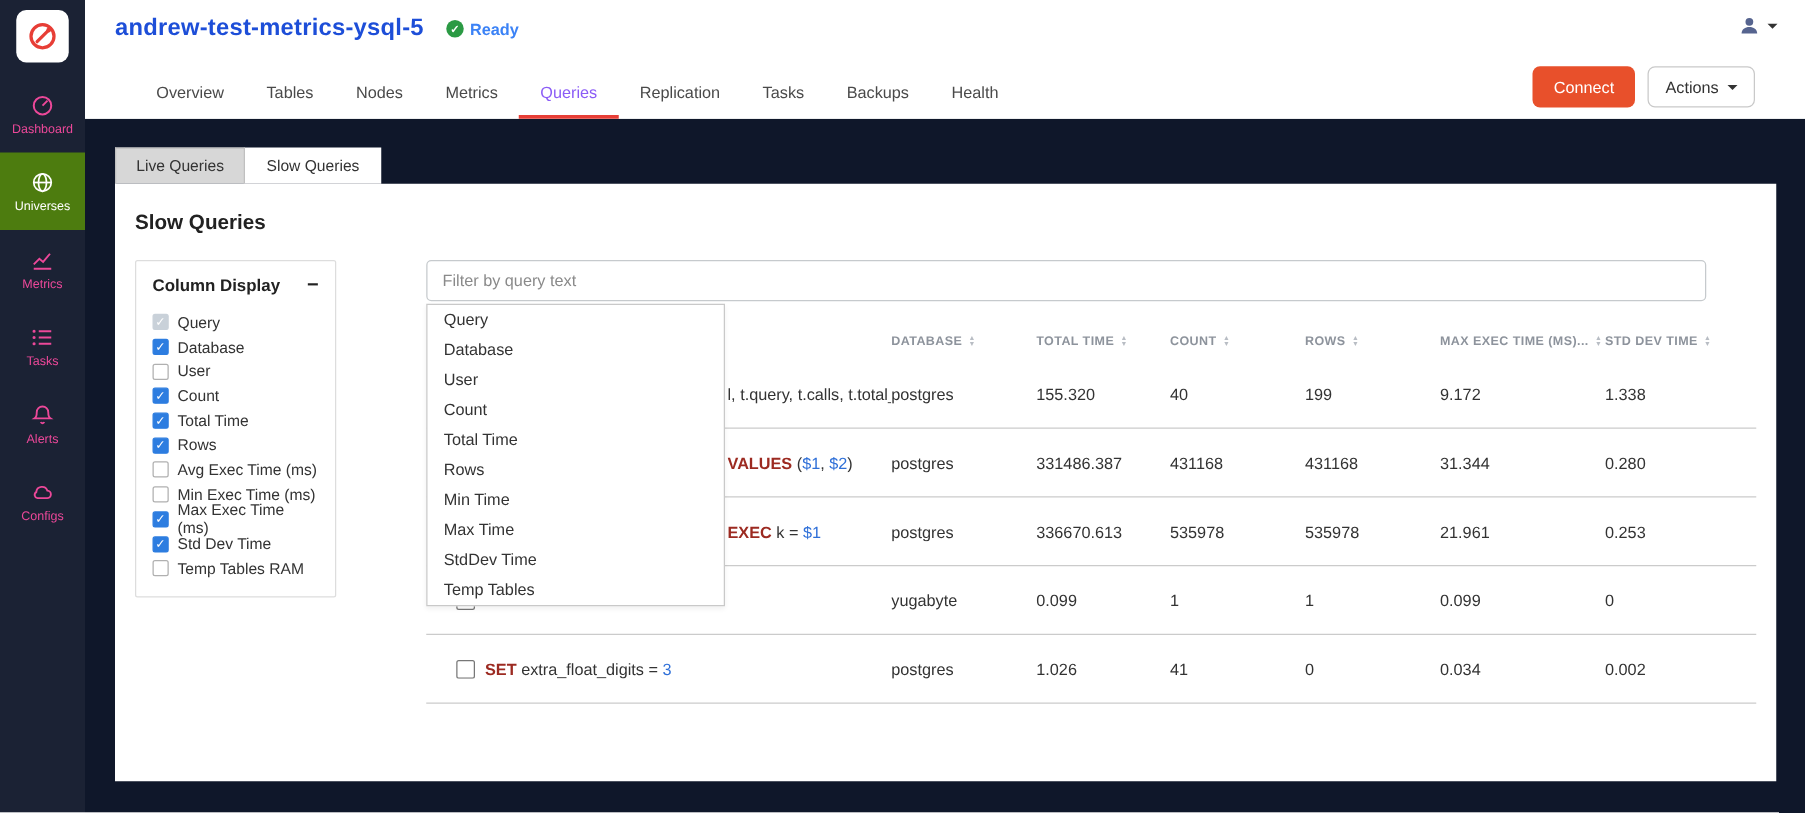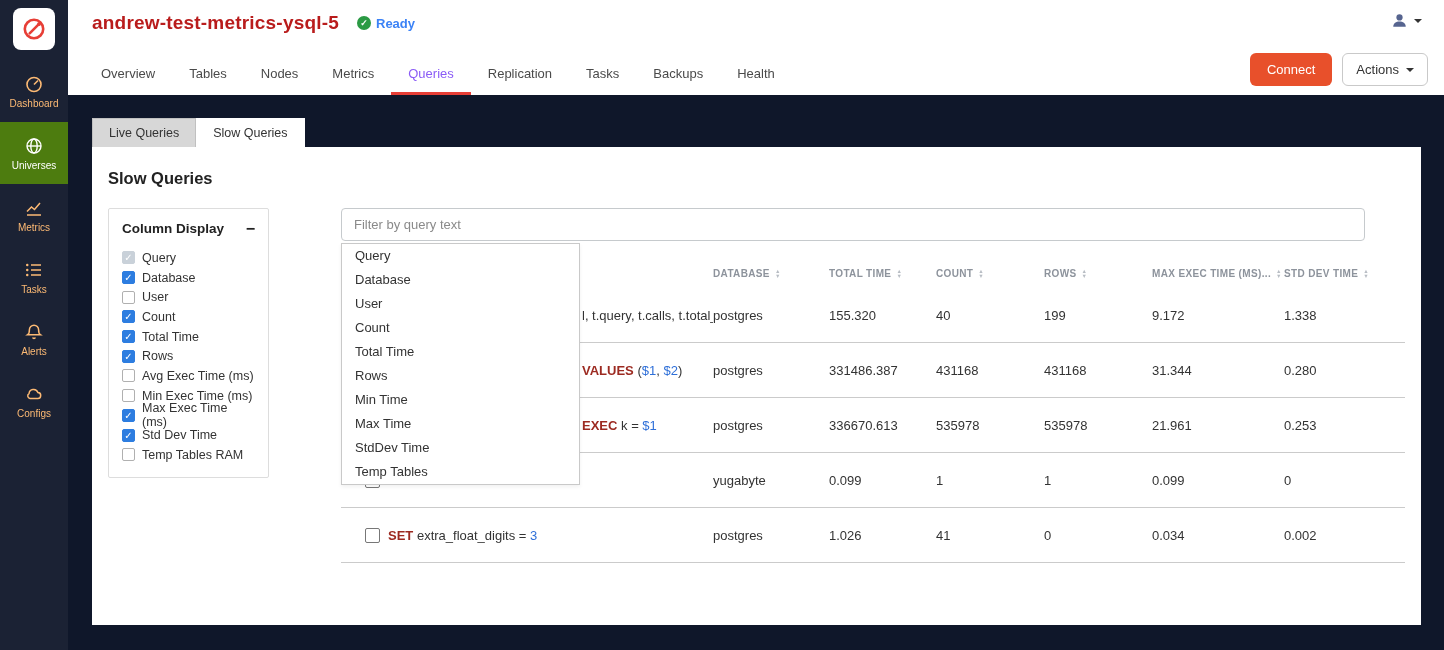--- a/index.html
+++ b/index.html
@@ -5,40 +5,40 @@
   * { margin:0; padding:0; box-sizing:border-box; }
   html,body { width:1444px; height:650px; overflow:hidden; }
   body { font-family:"Liberation Sans", sans-serif; background:#ebebeb; color:#333; }
   .app { display:flex; width:1444px; height:650px; }
 
   
   .sidebar { width:68px; flex-shrink:0; background:#1b2234; display:flex; flex-direction:column; align-items:center; }
   .logo-box { width:42px; height:42px; background:#fff; border-radius:8px; margin:8px 0 10px; display:flex; align-items:center; justify-content:center; cursor:pointer; }
   .logo-box svg { width:26px; height:26px; }
   .sb-nav { width:100%; display:flex; flex-direction:column; }
-  .sb-item { width:100%; height:62px; display:flex; flex-direction:column; align-items:center; justify-content:center; gap:4px; color:#fdba74; cursor:pointer; }
+  .sb-item { width:100%; height:62px; display:flex; flex-direction:column; align-items:center; justify-content:center; gap:4px; color:#ec4899; cursor:pointer; }
   .sb-item.active { background:#4d7c0f; color:#ffffff; }
   .sb-icon { width:20px; height:20px; display:block; }
   .sb-icon svg { width:20px; height:20px; display:block; }
   .sb-label { font-size:10px; }
 
   
   .main { flex:1; display:flex; flex-direction:column; min-width:0; }
 
   
   .topbar { height:95px; flex-shrink:0; background:#fff; position:relative; }
   .title-row { display:flex; align-items:center; gap:18px; padding:12px 24px 0; }
-  .page-title { font-size:19px; font-weight:700; color:#b91c1c; letter-spacing:.2px; }
+  .page-title { font-size:19px; font-weight:700; color:#1d4ed8; letter-spacing:.2px; }
   .ready { display:flex; align-items:center; gap:5px; color:#3b82f6; font-size:13px; font-weight:700; }
   .check-icon { width:14px; height:14px; border-radius:50%; background:#2b9a44; color:#fff; display:flex; align-items:center; justify-content:center; font-size:9px; }
   .check-icon::before { content:"✓"; }
   .user-menu { position:absolute; right:22px; top:12px; display:flex; align-items:center; gap:6px; cursor:pointer; }
   .user-menu svg { width:17px; height:17px; }
   .caret { width:0; height:0; border-left:4px solid transparent; border-right:4px solid transparent; border-top:4px solid #333; display:inline-block; }
-  .nav-row { position:absolute; bottom:0; left:0; right:0; display:flex; justify-content:space-between; align-items:flex-end; padding:0 16px; }
+  .nav-row { position:absolute; bottom:0; left:0; right:0; display:flex; justify-content:space-between; align-items:flex-end; padding:0 40px; }
   .tabs { display:flex; }
   .nav-tab { padding:10px 17px 11px; font-size:13px; color:#4a4a4a; cursor:pointer; border-bottom:3px solid transparent; text-decoration:none; }
   .nav-tab.active { color:#8b5cf6; border-bottom-color:#e73e36; }
   .header-actions { display:flex; gap:10px; margin-bottom:9px; }
   .btn-connect { background:#e8502b; color:#fff; border:none; border-radius:6px; font-size:13px; padding:8px 17px; cursor:pointer; font-family:inherit; }
   .btn-actions { background:#fff; color:#333; border:1px solid #c9c9c9; border-radius:6px; font-size:13px; padding:8px 13px; cursor:pointer; display:flex; align-items:center; gap:7px; font-family:inherit; }
 
   
   .content { flex:1; background:#0f172a; padding:23px 23px 0 24px; overflow:hidden; }
   .qtabs { display:flex; }

